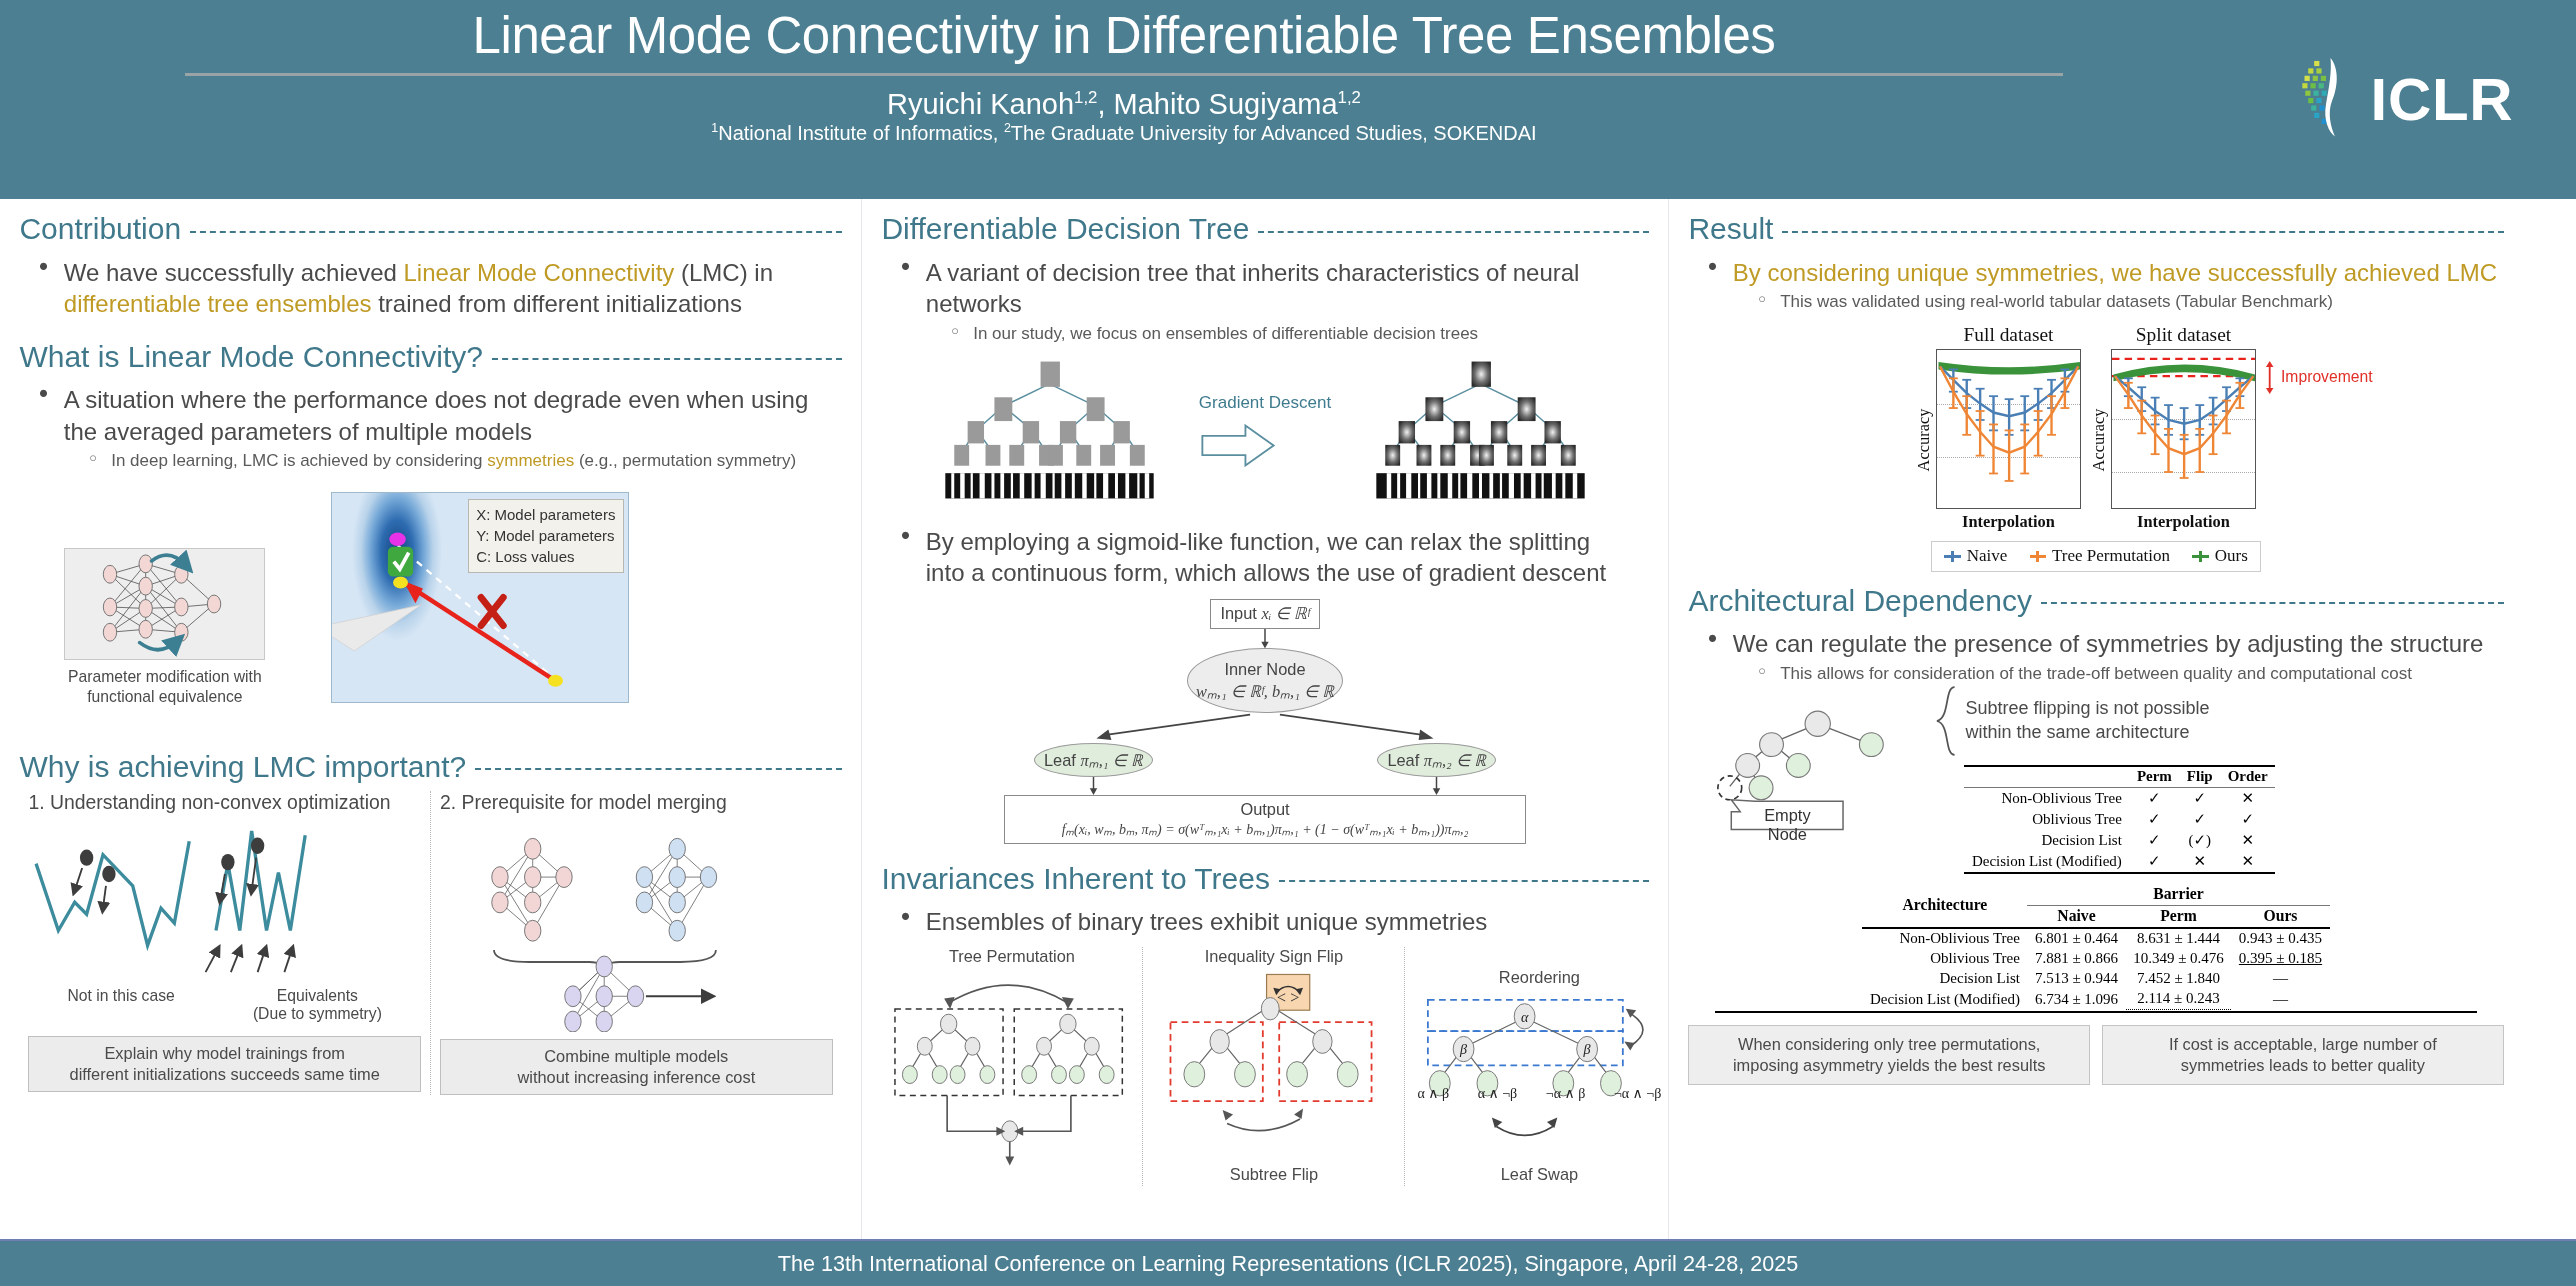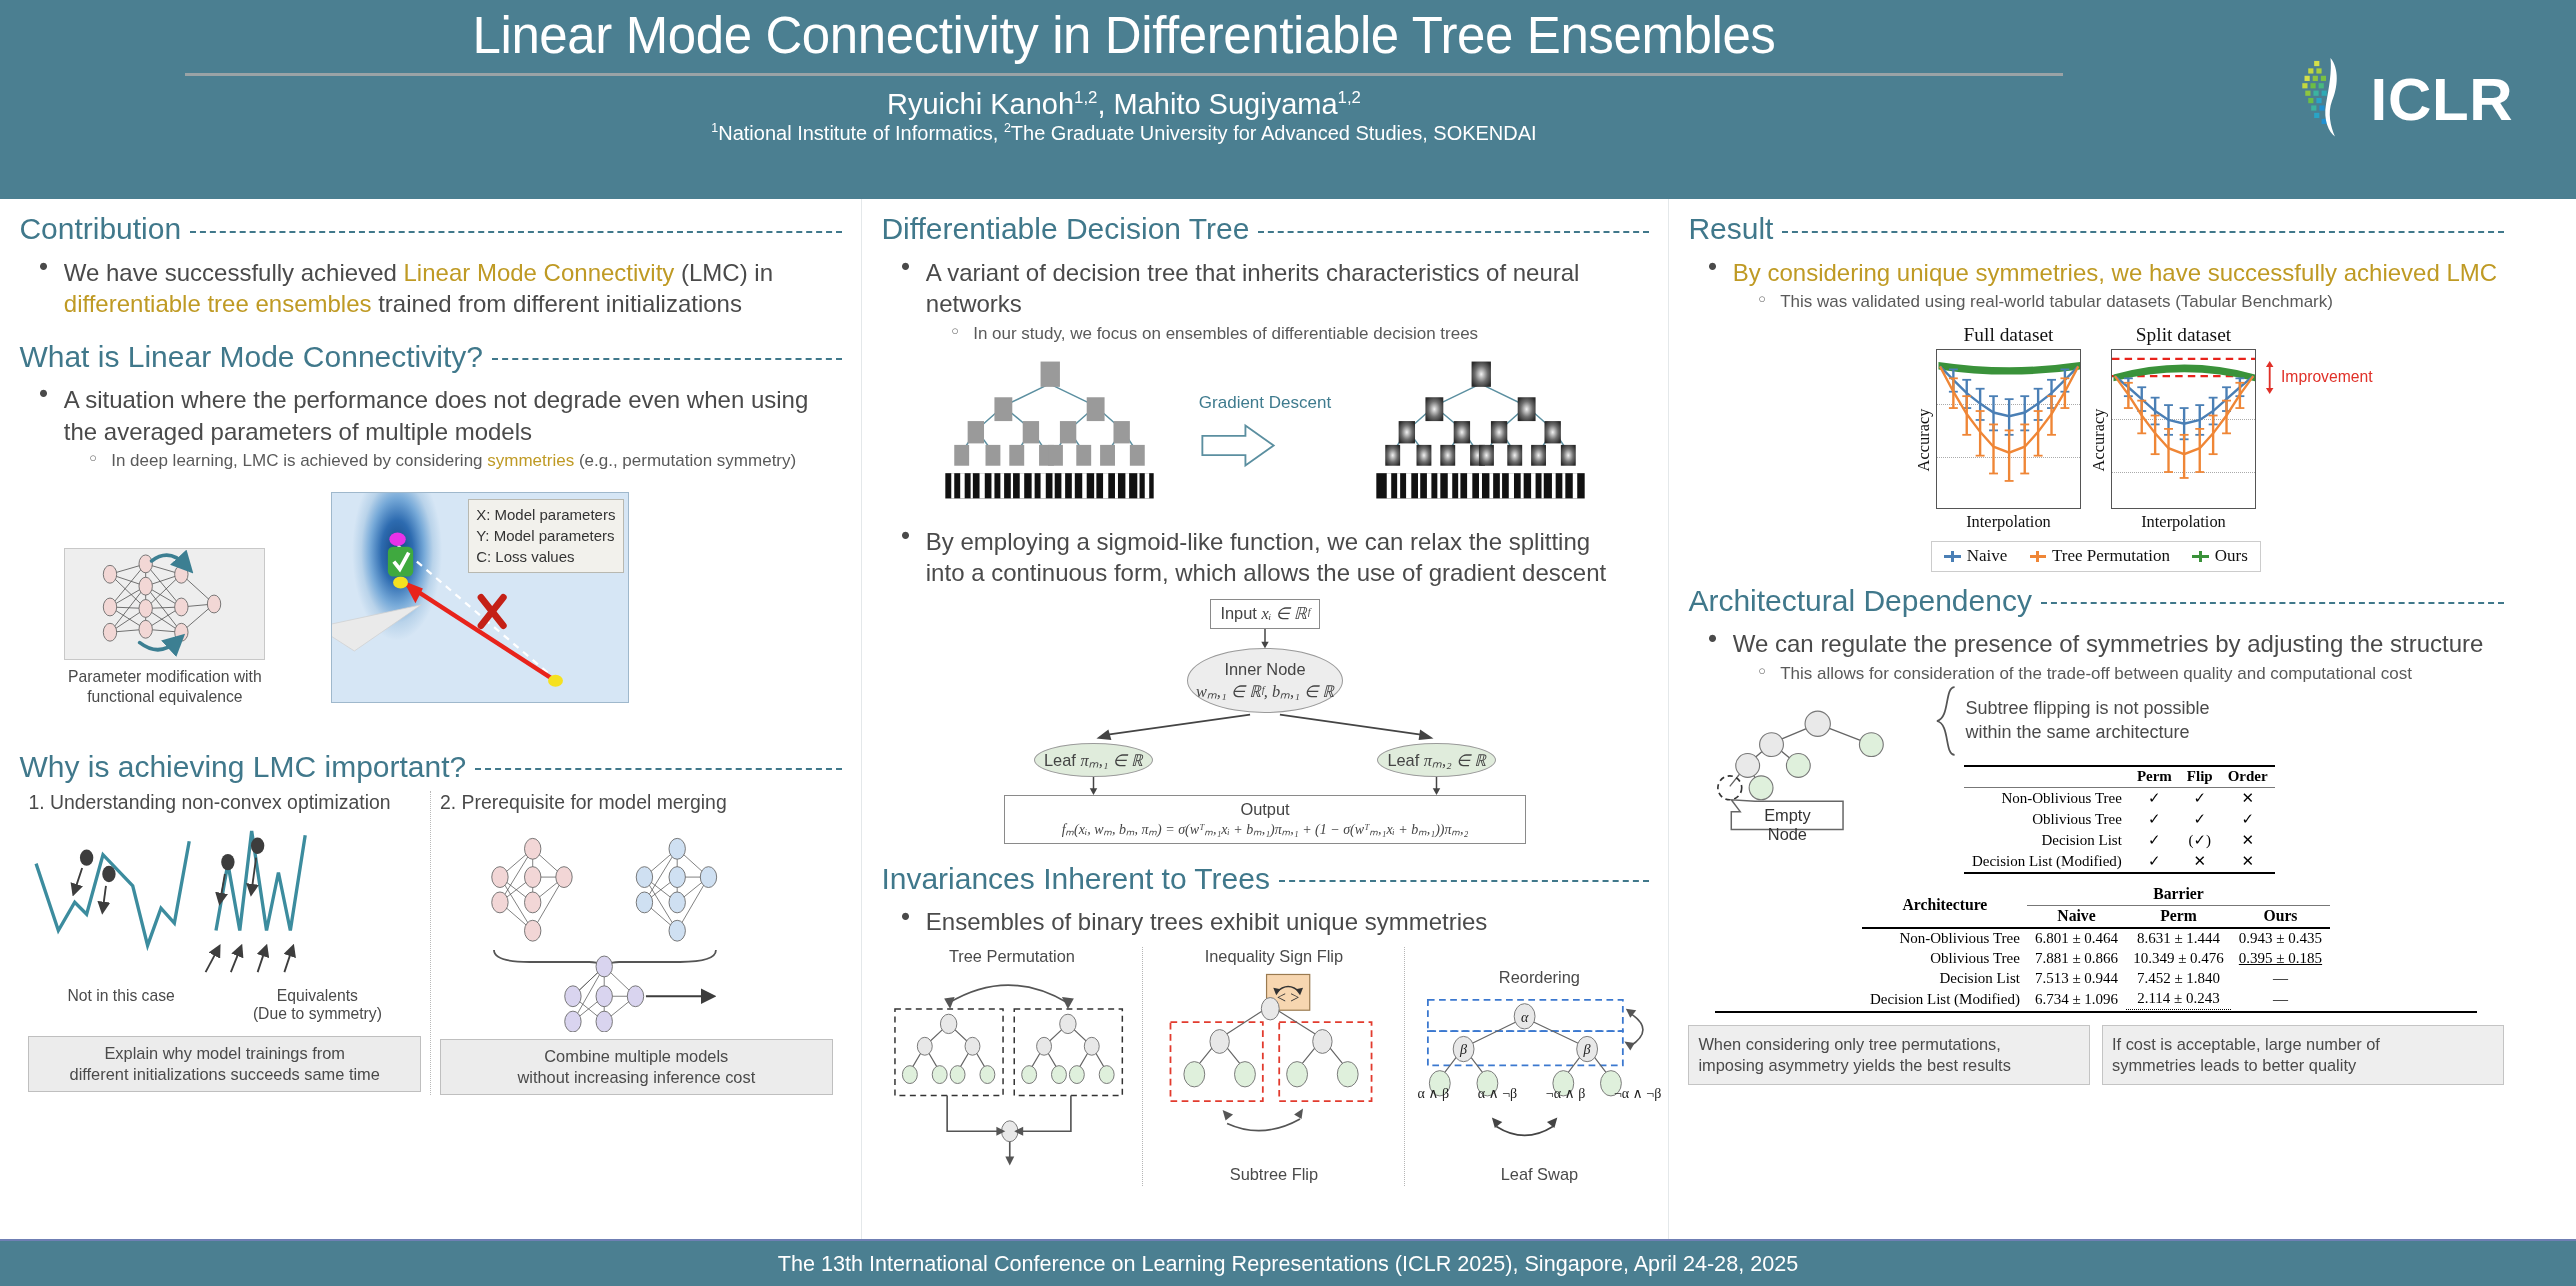--- a/index.html
+++ b/index.html
@@ -136,21 +136,21 @@
 
   
   .charts-row { display:flex; justify-content:center; gap:30px; margin-top:10.4px; }
   .chart-block { position:relative; }
   .chart-title { font-family:"Liberation Serif", serif; font-size:19.4px; color:#111; text-align:center; margin-bottom:3px; }
   .chart-frame { position:relative; width:145px; height:160px; border:1.5px solid #555; background:#fff; overflow:hidden; }
   .axis-label-y {
     position:absolute; left:-43px; top:50%; transform:translateY(-50%) rotate(-90deg);
     font-family:"Liberation Serif", serif; font-size:16.4px; color:#111; white-space:nowrap;
   }
-  .axis-label-x { font-family:"Liberation Serif", serif; font-size:16.4px; color:#111; text-align:center; margin-top:3px; }
+  .axis-label-x { font-family:"Liberation Serif", serif; font-size:16.4px; color:#111; text-align:center; margin-top:3px;font-weight:bold; }
   .gridline { position:absolute; left:0; right:0; border-top:0.7px dotted #aaa; }
   .improve-note { font-size:15.7px; color:#e03028; position:absolute; white-space:nowrap; }
   .chart-legend {
     display:flex; justify-content:center; align-items:center; gap:22.4px;
     border:0.7px solid #ccc; background:#fff; padding:4.5px 12px; margin:9px auto 0 auto; width:fit-content;
     font-family:"Liberation Serif", serif; font-size:17px; color:#111;
   }
   .leg-item { display:flex; align-items:center; gap:6px; }
   .leg-mark { width:16.4px; height:10.4px; position:relative; }
   .leg-mark::before { content:""; position:absolute; left:6.7px; top:0; width:3px; height:10.4px; background:currentColor; }
@@ -160,21 +160,21 @@
   .ser { font-family:"Liberation Serif", serif; color:#000; }
   table.tbl { border-collapse:collapse; }
   table.tbl td, table.tbl th { padding:1.5px 7.5px; font-size:15px; }
   .rule-top { border-top:2.2px solid #000; }
   .rule-mid { border-top:1.1px solid #777; }
   .rule-bot { border-bottom:2.2px solid #000; }
   .u-line { text-decoration:underline; }
   .u-dot { border-bottom:0.7px dotted #000; }
   .callout {
     background:#eeeeee; border:0.7px solid #c4c4c4; font-size:16.4px; color:#4a4a4a;
-    line-height:1.3; padding:7.5px 9px;
+    text-align:center; line-height:1.3; padding:7.5px 9px;
   }
   .speech {
     background:#fff; border:1.1px solid #666; font-size:16.4px; color:#333;
     text-align:center; padding:4.5px 12px;
   }
 
   
   .footer {
     position:absolute; left:0; top:1239px; width:2576px; height:48px;
     background:#4b7f91; color:#ffffff;

